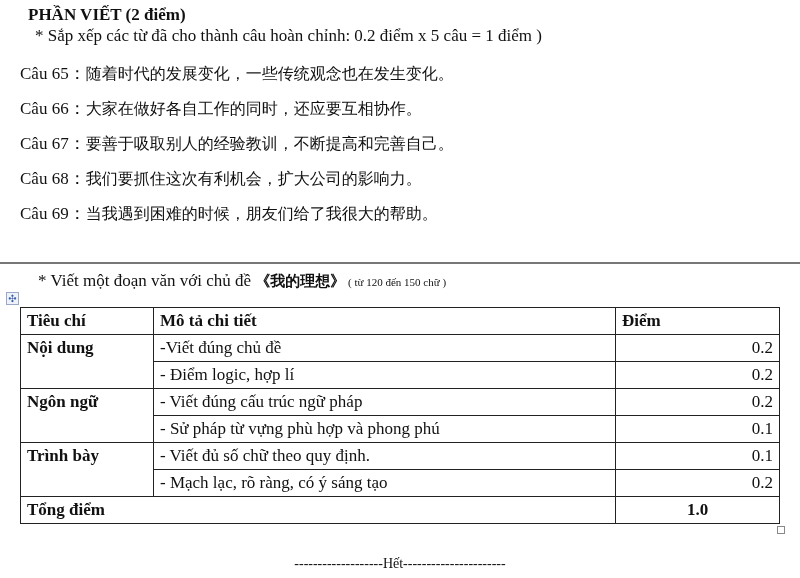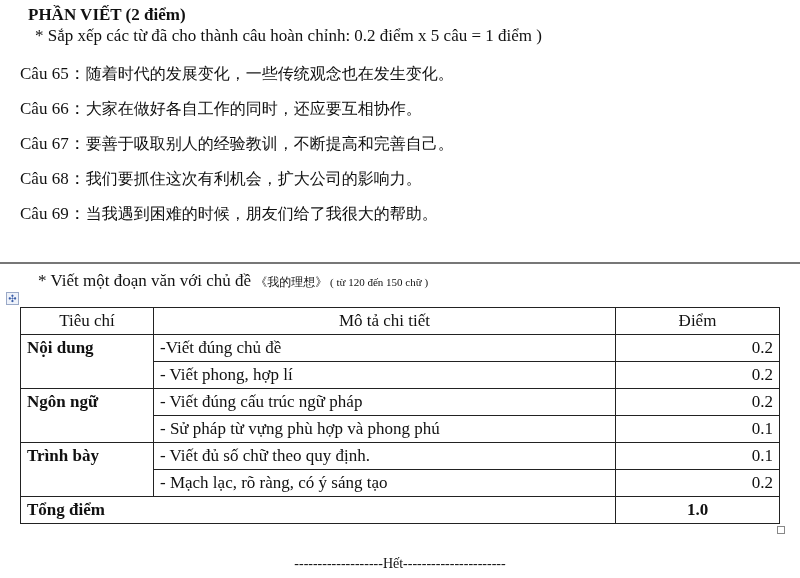--- a/index.html
+++ b/index.html
@@ -7,35 +7,35 @@
     width: 800px; height: 578px; overflow: hidden; background: #ffffff;
     font-family: "Liberation Serif", serif; color: #111; position: relative;
   }
   .abs { position: absolute; white-space: nowrap; }
   .title { left: 28px; top: 5px; font-size: 17px; font-weight: bold; }
   .instr { left: 35px; top: 26px; font-size: 17px; }
   .q { left: 20px; font-size: 17px; }
   .q .zh { font-family: "DejaVu Sans", sans-serif; font-size: 16px; }
   .rule { left: 0; top: 262px; width: 800px; height: 0; border-top: 2px solid #777; }
   .essay { left: 38px; top: 271px; font-size: 17px; }
-  .essay .zh { font-family: "DejaVu Sans", sans-serif; font-size: 12px; font-weight: normal; }
+  .essay .zh { font-family: "DejaVu Sans", sans-serif; font-size: 15px; font-weight: bold; }
   .essay .small { font-size: 11px; }
   .move-handle {
     left: 6px; top: 292px; width: 11px; height: 11px; border: 1px solid #9aa9c7;
     background: #eef2fa; color: #3b5ea8; font-size: 10px; line-height: 11px; text-align: center;
     font-family: "DejaVu Sans", sans-serif;
   }
   table.rubric {
     position: absolute; left: 20px; top: 307px; width: 760px;
     border-collapse: collapse; font-size: 17px;
   }
   table.rubric td, table.rubric th {
     border: 1px solid #222; height: 26px; padding: 0 6px; vertical-align: middle;
   }
-  table.rubric th { font-weight: normal; text-align: center; }
+  table.rubric th { font-weight: bold; text-align: left; }
   .c1 { width: 120px; }
   .c2 { width: 449px; }
   .c3 { text-align: right; }
   .crit { font-weight: bold; vertical-align: top !important; padding-top: 3px !important; }
   .total-label { font-weight: bold; }
   .total-val { text-align: center; font-weight: bold; }
   .resize-handle {
     left: 777px; top: 526px; width: 6px; height: 6px; border: 1px solid #888; background: #fff;
   }
   .end { left: 0; width: 800px; top: 556px; text-align: center; font-size: 14px; }
@@ -76,21 +76,21 @@
     <th class="c1">Tiêu chí</th>
     <th class="c2">Mô tả chi tiết</th>
     <th class="c3">Điểm</th>
   </tr>
   <tr>
     <td class="crit" rowspan="2">Nội dung</td>
     <td>-Viết đúng chủ đề</td>
     <td class="c3">0.2</td>
   </tr>
   <tr>
-    <td>- Viết phong, hợp lí</td>
+    <td>- Điểm logic, hợp lí</td>
     <td class="c3">0.2</td>
   </tr>
   <tr>
     <td class="crit" rowspan="2">Ngôn ngữ</td>
     <td>- Viết đúng cấu trúc ngữ pháp</td>
     <td class="c3">0.2</td>
   </tr>
   <tr>
     <td>- Sử pháp từ vựng phù hợp và phong phú</td>
     <td class="c3">0.1</td>

